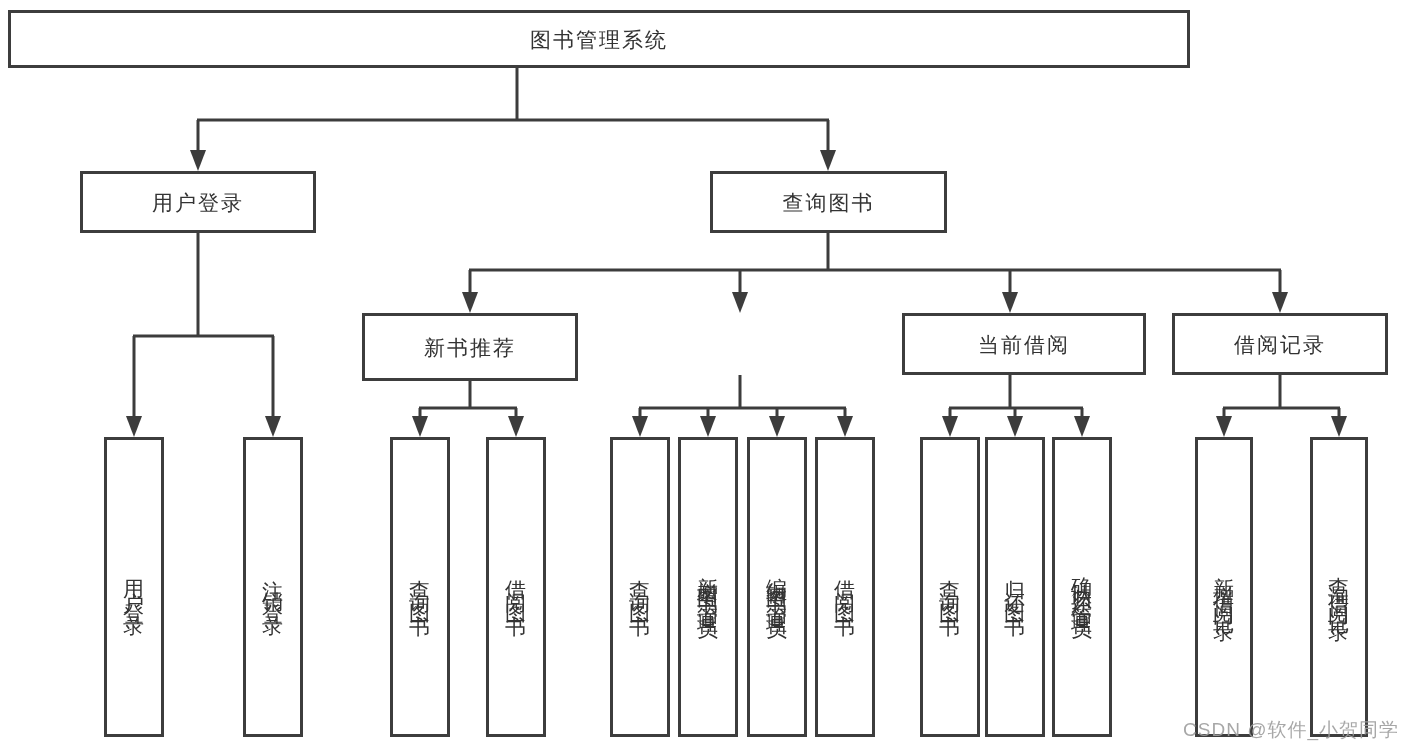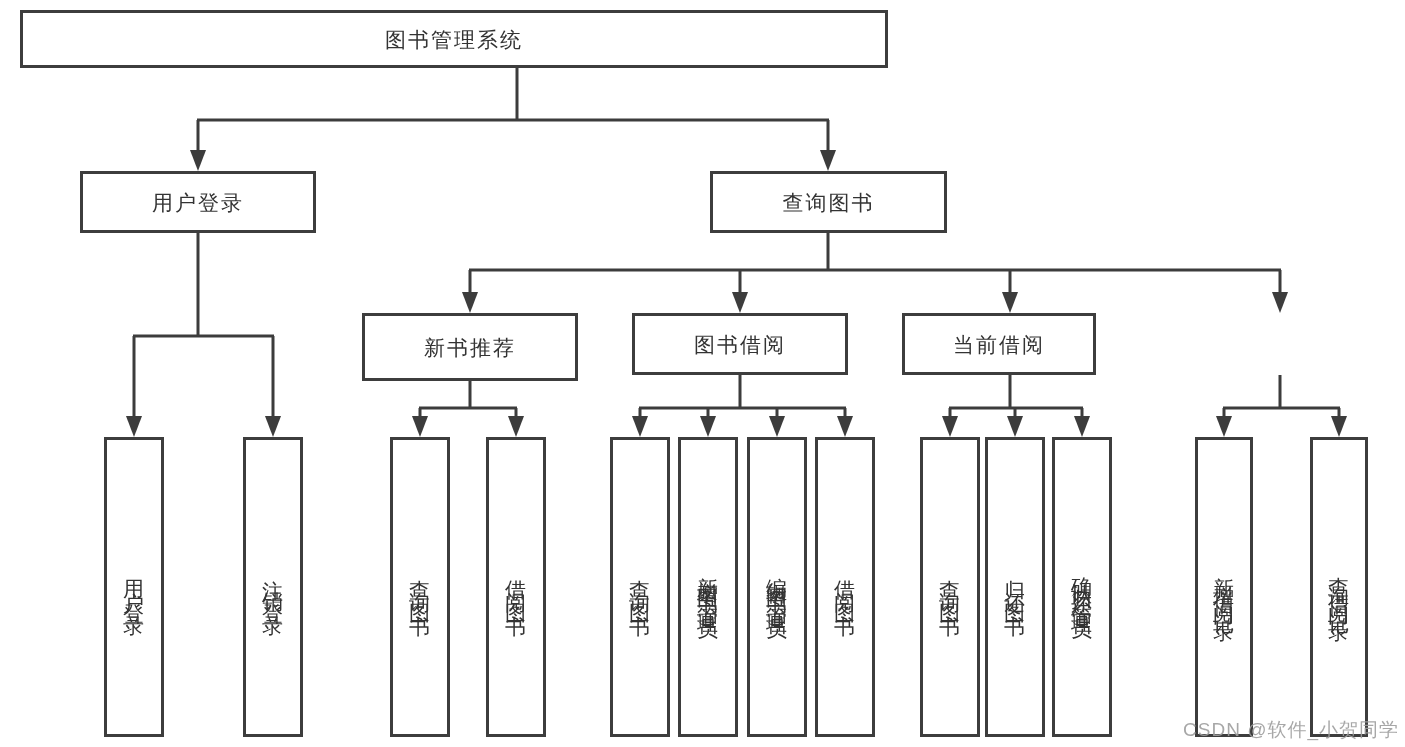--- a/index.html
+++ b/index.html
@@ -116,28 +116,28 @@
       <polygon class="arrowhead" points="1074,416 1090,416 1082,437"></polygon>
     </g>
 
     <g>
       <path class="wire" d="M1280 375 L1280 409 M1223 408 L1340 408 M1224 408 L1224 421 M1339 408 L1339 421"></path>
       <polygon class="arrowhead" points="1216,416 1232,416 1224,437"></polygon>
       <polygon class="arrowhead" points="1331,416 1347,416 1339,437"></polygon>
     </g>
   </svg>
 
-  <div class="node" style="left:20px; top:10px; width:868px; height:58px;">图书管理系统</div>
+  <div class="node" style="left:8px; top:10px; width:1182px; height:58px;">图书管理系统</div>
 
   <div class="node" style="left:80px; top:171px; width:236px; height:62px;">用户登录</div>
   <div class="node" style="left:710px; top:171px; width:237px; height:62px;">查询图书</div>
 
   <div class="node" style="left:362px; top:313px; width:216px; height:68px;">新书推荐</div>
-  <div class="node" style="left:632px; top:313px; width:216px; height:62px;">图书借阅</div>
-  <div class="node" style="left:902px; top:313px; width:194px; height:62px;">当前借阅</div>
+  <div class="node" style="left:902px; top:313px; width:244px; height:62px;">当前借阅</div>
+  <div class="node" style="left:1172px; top:313px; width:216px; height:62px;">借阅记录</div>
 
   <div class="node v" style="left:104px; top:437px; width:60px; height:300px;">用户登录</div>
   <div class="node v" style="left:243px; top:437px; width:60px; height:300px;">注销登录</div>
 
   <div class="node v" style="left:390px; top:437px; width:60px; height:300px;">查询图书</div>
   <div class="node v" style="left:486px; top:437px; width:60px; height:300px;">借阅图书</div>
 
   <div class="node v" style="left:610px; top:437px; width:60px; height:300px;">查询图书</div>
   <div class="node v long" style="left:678px; top:437px; width:60px; height:300px;">新增图书（管理员）</div>
   <div class="node v long" style="left:747px; top:437px; width:60px; height:300px;">编辑图书（管理员）</div>

